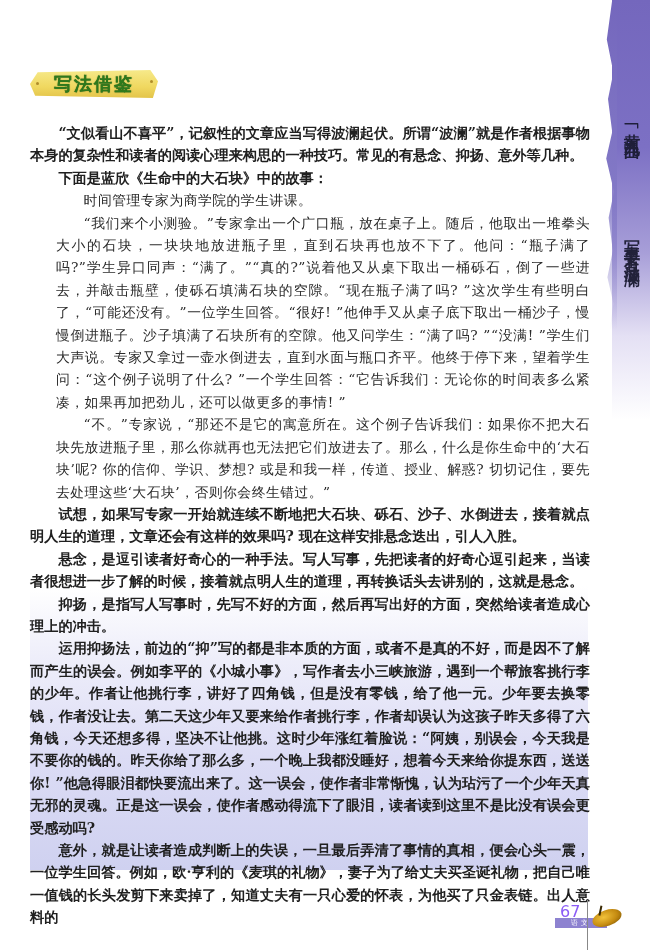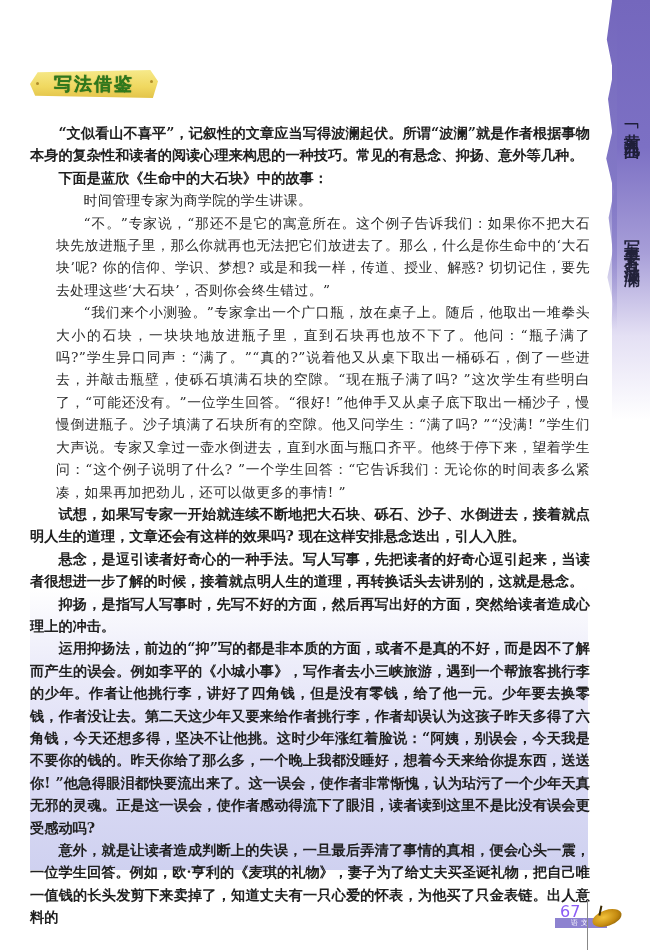--- a/index.html
+++ b/index.html
@@ -92,22 +92,22 @@
 <span class="badge-dot" style="left:150px;top:80px;"></span>
 
 <div class="highlight"></div>
 
 <div class="content">
   <p class="para body">“文似看山不喜平”，记叙性的文章应当写得波澜起伏。所谓“波澜”就是作者根据事物本身的复杂性和读者的阅读心理来构思的一种技巧。常见的有悬念、抑扬、意外等几种。</p>
   <p class="para body">下面是蓝欣《生命中的大石块》中的故事：</p>
 
   <div class="story">
     <p class="para">时间管理专家为商学院的学生讲课。</p>
+    <p class="para">“我们来个小测验。”专家拿出一个广口瓶，放在桌子上。随后，他取出一堆拳头大小的石块，一块块地放进瓶子里，直到石块再也放不下了。他问：“瓶子满了吗?”学生异口同声：“满了。”“真的?”说着他又从桌下取出一桶砾石，倒了一些进去，并敲击瓶壁，使砾石填满石块的空隙。“现在瓶子满了吗? ”这次学生有些明白了，“可能还没有。”一位学生回答。“很好! ”他伸手又从桌子底下取出一桶沙子，慢慢倒进瓶子。沙子填满了石块所有的空隙。他又问学生：“满了吗? ”“没满! ”学生们大声说。专家又拿过一壶水倒进去，直到水面与瓶口齐平。他终于停下来，望着学生问：“这个例子说明了什么? ”一个学生回答：“它告诉我们：无论你的时间表多么紧凑，如果再加把劲儿，还可以做更多的事情! ”</p>
     <p class="para">“不。”专家说，“那还不是它的寓意所在。这个例子告诉我们：如果你不把大石块先放进瓶子里，那么你就再也无法把它们放进去了。那么，什么是你生命中的‘大石块’呢? 你的信仰、学识、梦想? 或是和我一样，传道、授业、解惑? 切切记住，要先去处理这些‘大石块’，否则你会终生错过。”</p>
-    <p class="para">“我们来个小测验。”专家拿出一个广口瓶，放在桌子上。随后，他取出一堆拳头大小的石块，一块块地放进瓶子里，直到石块再也放不下了。他问：“瓶子满了吗?”学生异口同声：“满了。”“真的?”说着他又从桌下取出一桶砾石，倒了一些进去，并敲击瓶壁，使砾石填满石块的空隙。“现在瓶子满了吗? ”这次学生有些明白了，“可能还没有。”一位学生回答。“很好! ”他伸手又从桌子底下取出一桶沙子，慢慢倒进瓶子。沙子填满了石块所有的空隙。他又问学生：“满了吗? ”“没满! ”学生们大声说。专家又拿过一壶水倒进去，直到水面与瓶口齐平。他终于停下来，望着学生问：“这个例子说明了什么? ”一个学生回答：“它告诉我们：无论你的时间表多么紧凑，如果再加把劲儿，还可以做更多的事情! ”</p>
   </div>
 
   <p class="para body">试想，如果写专家一开始就连续不断地把大石块、砾石、沙子、水倒进去，接着就点明人生的道理，文章还会有这样的效果吗? 现在这样安排悬念迭出，引人入胜。</p>
   <p class="para body">悬念，是逗引读者好奇心的一种手法。写人写事，先把读者的好奇心逗引起来，当读者很想进一步了解的时候，接着就点明人生的道理，再转换话头去讲别的，这就是悬念。</p>
   <p class="para body">抑扬，是指写人写事时，先写不好的方面，然后再写出好的方面，突然给读者造成心理上的冲击。</p>
   <p class="para body" style="position:relative;">运用抑扬法，前边的“抑”写的都是非本质的方面，或者不是真的不好，而是因不了解而产生的误会。例如李平的《小城小事》，写作者去小三峡旅游，遇到一个帮旅客挑行李的少年。作者让他挑行李，讲好了四角钱，但是没有零钱，给了他一元。少年要去换零钱，作者没让去。第二天这少年又要来给作者挑行李，作者却误认为这孩子昨天多得了六角钱，今天还想多得，坚决不让他挑。这时少年涨红着脸说：“阿姨，别误会，今天我是不要你的钱的。昨天你给了那么多，一个晚上我都没睡好，想着今天来给你提东西，送送你! ”他急得眼泪都快要流出来了。这一误会，使作者非常惭愧，认为玷污了一个少年天真无邪的灵魂。正是这一误会，使作者感动得流下了眼泪，读者读到这里不是比没有误会更受感动吗?</p>
   <p class="para body" style="position:relative;">意外，就是让读者造成判断上的失误，一旦最后弄清了事情的真相，便会心头一震，一位学生回答。例如，欧·亨利的《麦琪的礼物》，妻子为了给丈夫买圣诞礼物，把自己唯一值钱的长头发剪下来卖掉了，知道丈夫有一只心爱的怀表，为他买了只金表链。出人意料的</p>
 </div>
 
 <div class="page-num">67</div>

